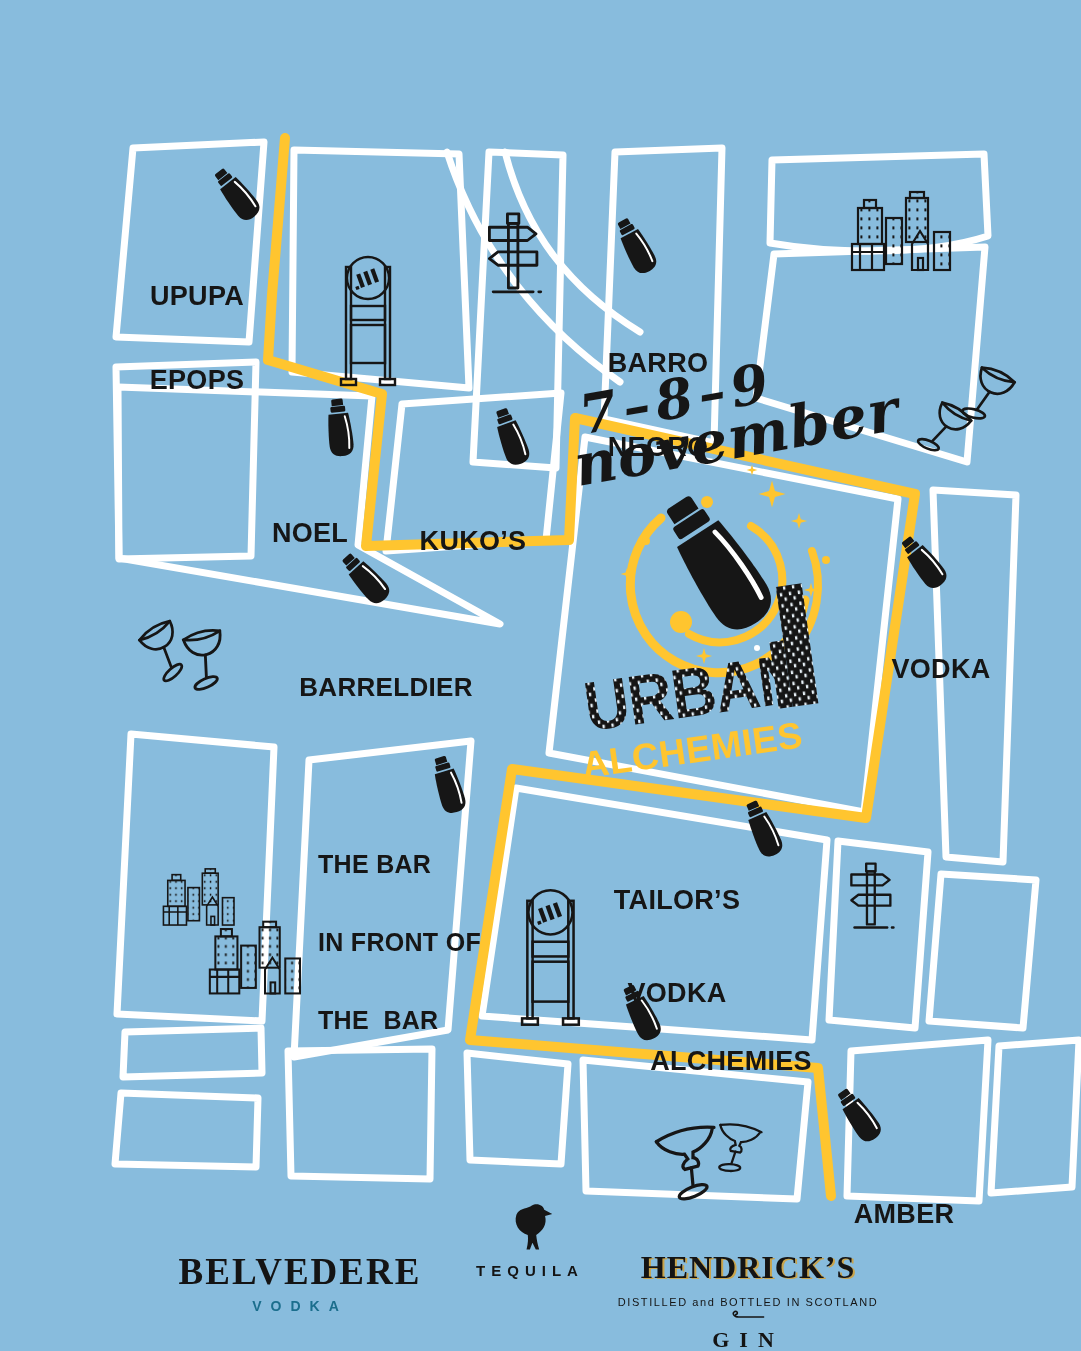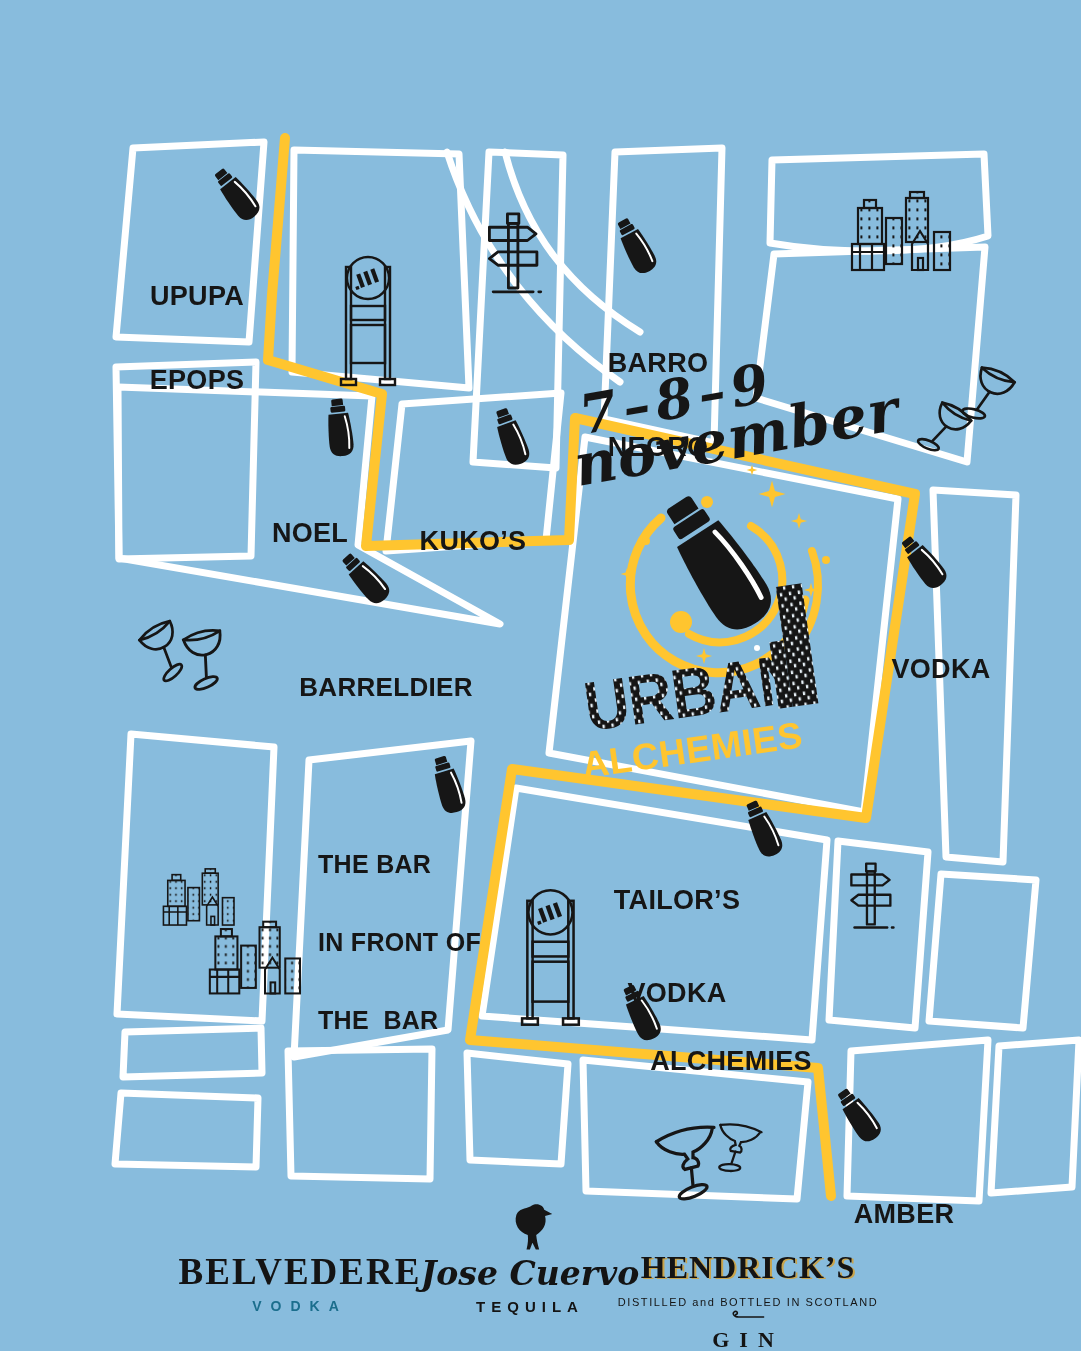--- a/index.html
+++ b/index.html
@@ -276,21 +276,20 @@
   <div class="sp-name-serif">BELVEDERE</div>
   <div class="sp-vodka">VODKA</div>
 </div>
 
 <div class="crow-wrap">
   <svg width="54" height="51" viewBox="0 0 64 60">
     <use href="#crow" width="64" height="60"></use>
   </svg>
 </div>
 <div class="sponsor sp-jose">
-  <div class="script">Jose Cuervo</div>
   <div class="sp-tequila">TEQUILA</div>
 </div>
 
 <div class="sponsor sp-hendricks">
   <div class="hname">HENDRICK’S</div>
   <div class="sp-tagline">DISTILLED and BOTTLED IN SCOTLAND</div>
   <div class="sp-gin">
     <svg width="34" height="14" viewBox="0 0 34 14">
       <path d="M33,8 L8,8 C3,8 1,4 4,2.6 C6.5,1.5 8,5 5,5.6" fill="none" stroke="#141414" stroke-width="1.6" stroke-linecap="round"></path>
     </svg>

